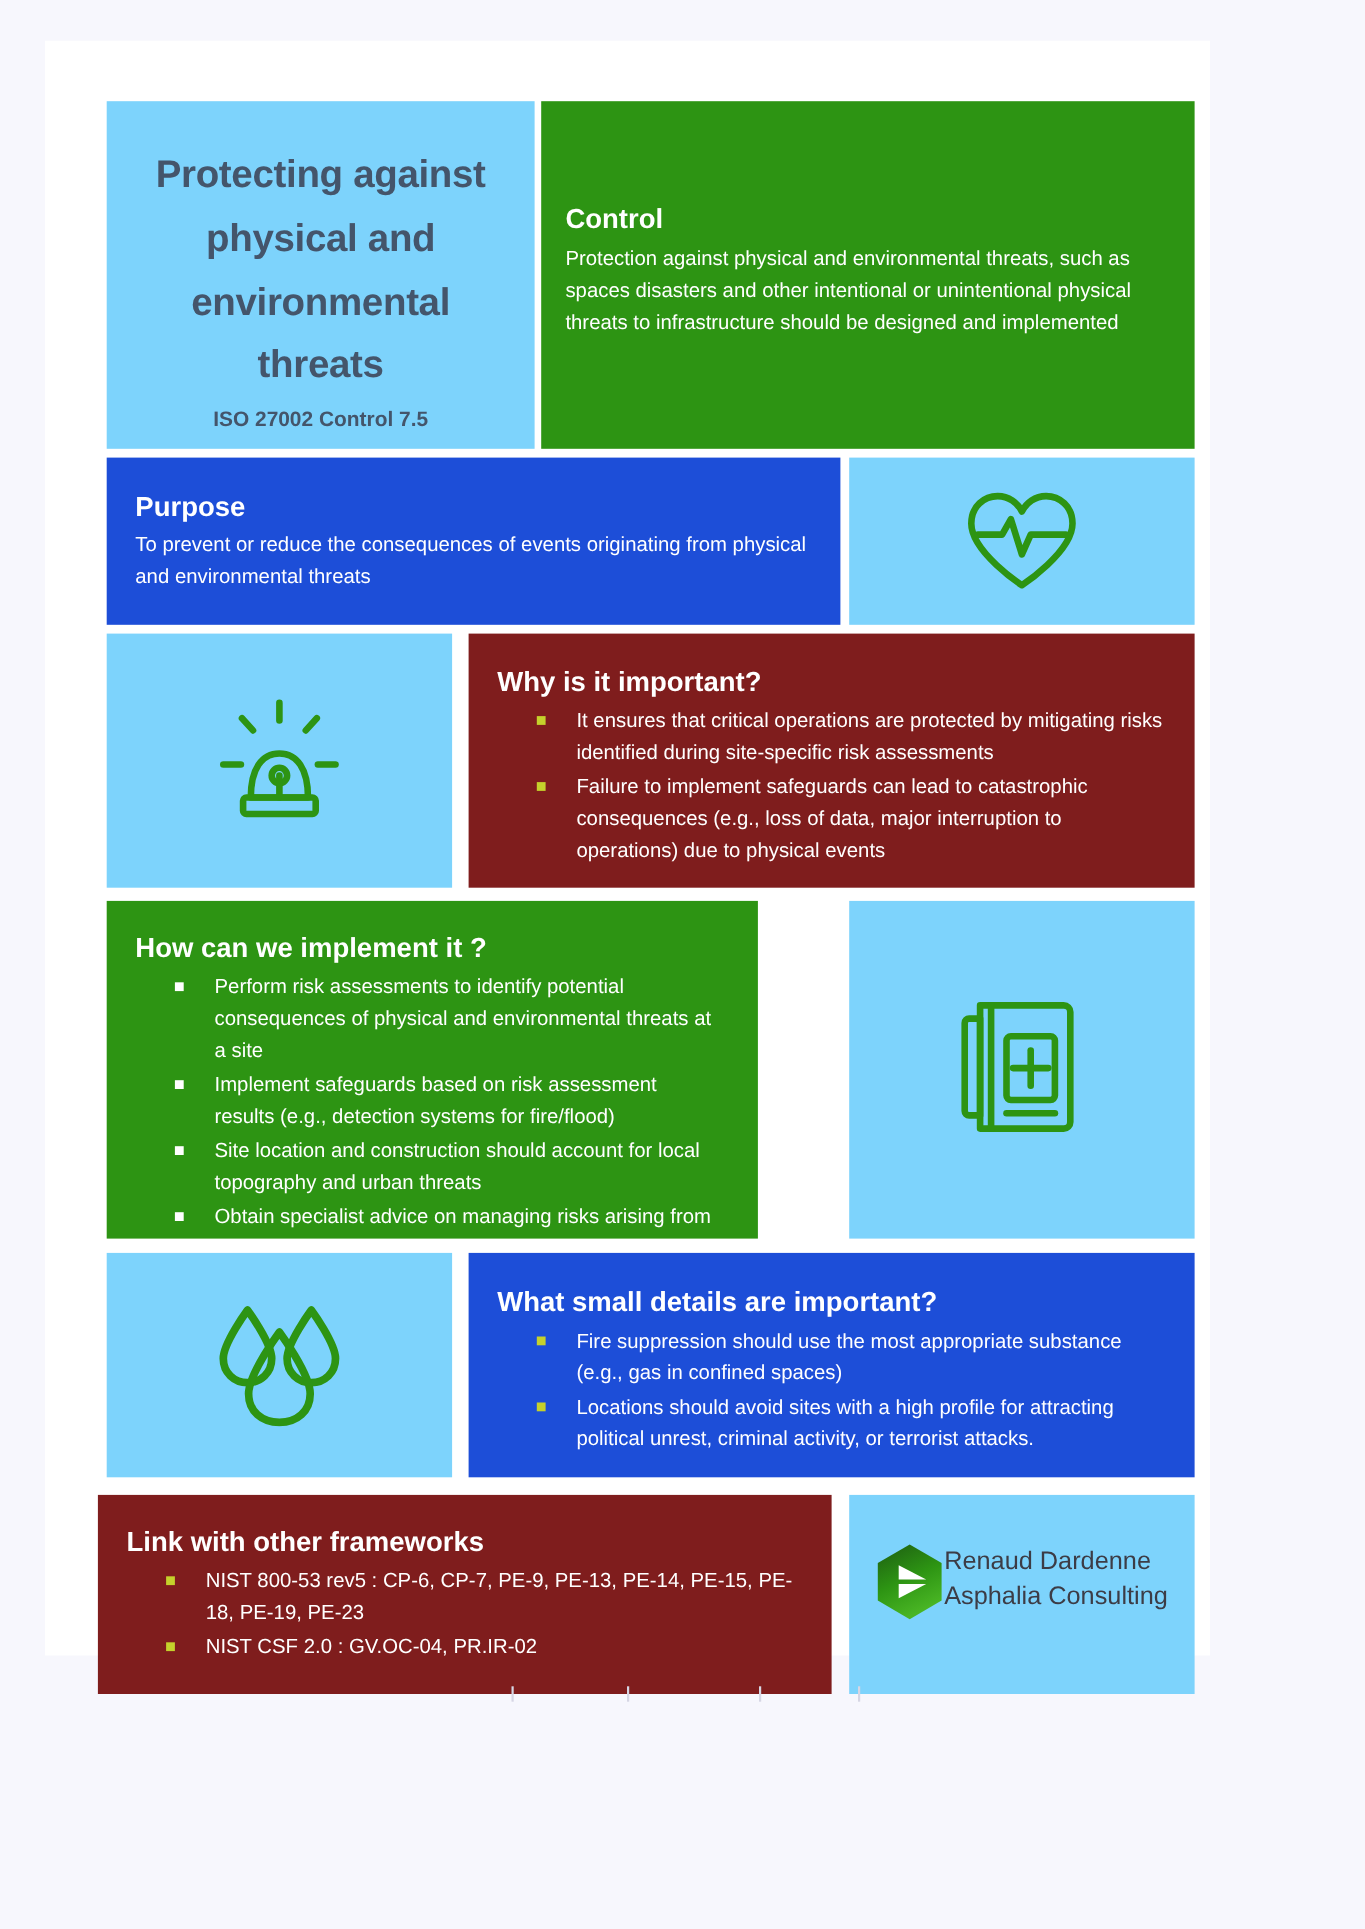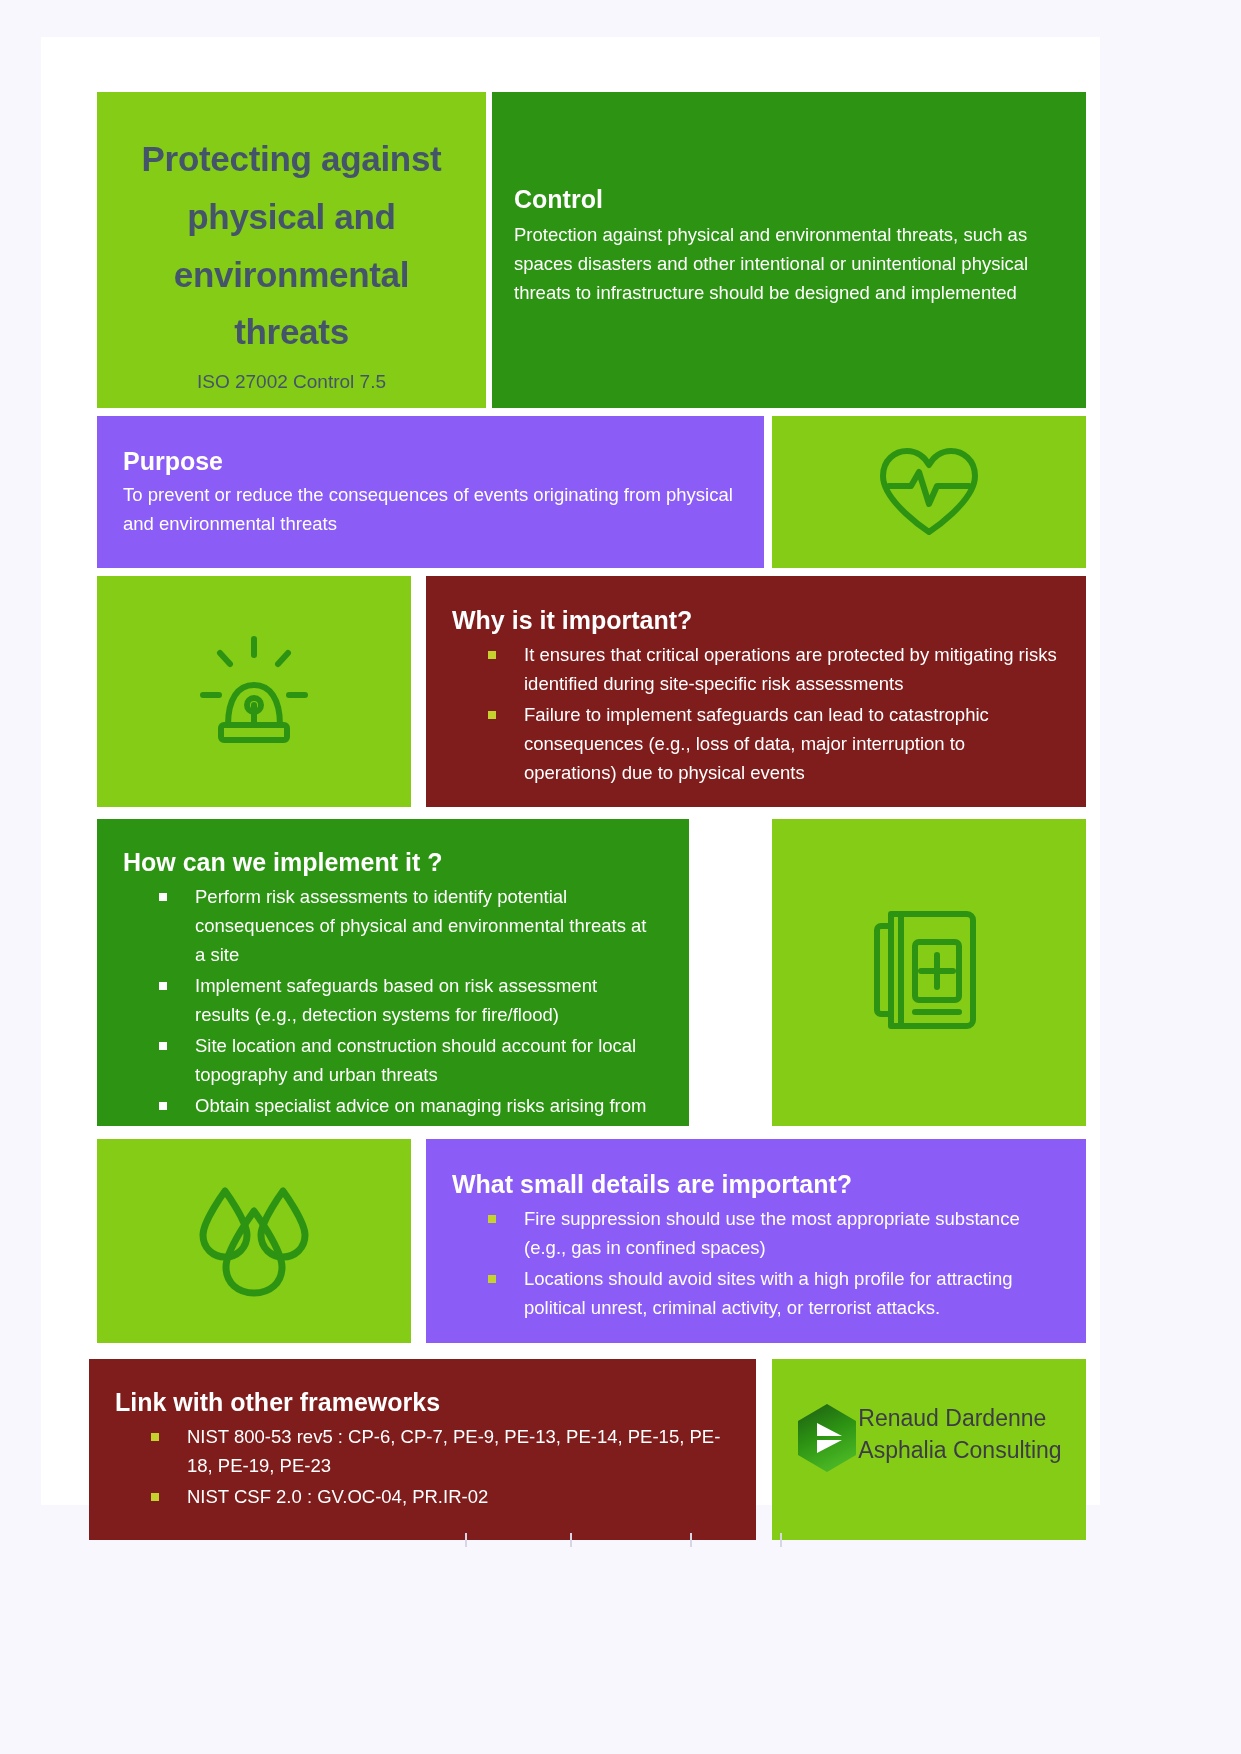--- a/index.html
+++ b/index.html
@@ -31,44 +31,44 @@
     width: 1059px;
     height: 1468px;
     background: #ffffff;
   }
 
   
   .blk {
     position: absolute;
     box-sizing: border-box;
   }
-  .lav   { background: #84cc16; }
+  .lav   { background: #7dd3fc; }
   .green { background: #2d9413; }
-  .slate { background: #8b5cf6; }
+  .slate { background: #1d4ed8; }
   .dark  { background: #7f1d1d; }
 
   
   .title-card {
     left: 56px; top: 55px; width: 389px; height: 316px;
     padding: 38px 26px 0 26px;
     text-align: center;
   }
   .title-main {
     font-size: 35px;
     font-weight: bold;
     line-height: 1.65;
     color: #44556b;
     letter-spacing: -0.3px;
     margin: 0;
   }
   .title-sub {
     margin-top: 10px;
     font-size: 19px;
     color: #44556b;
-    font-weight: normal;
+    font-weight: bold;
   }
 
   
   .sec-h {
     font-size: 25px;
     font-weight: bold;
     margin: 0 0 4px 0;
     line-height: 1.25;
   }
   .sec-p {

